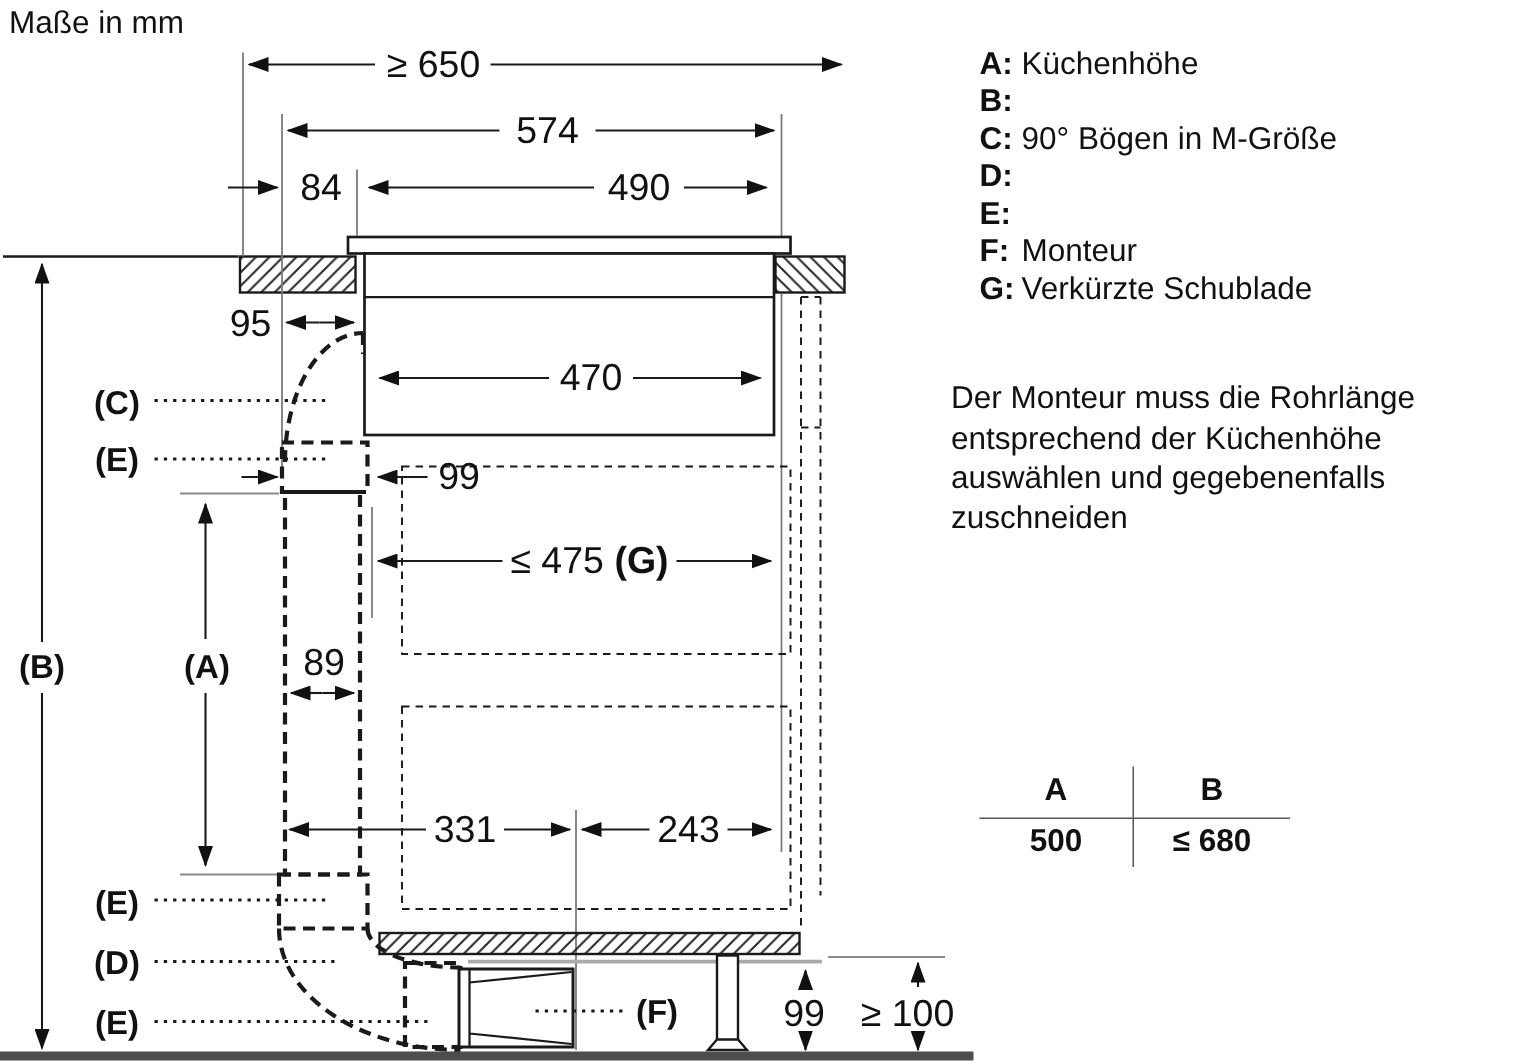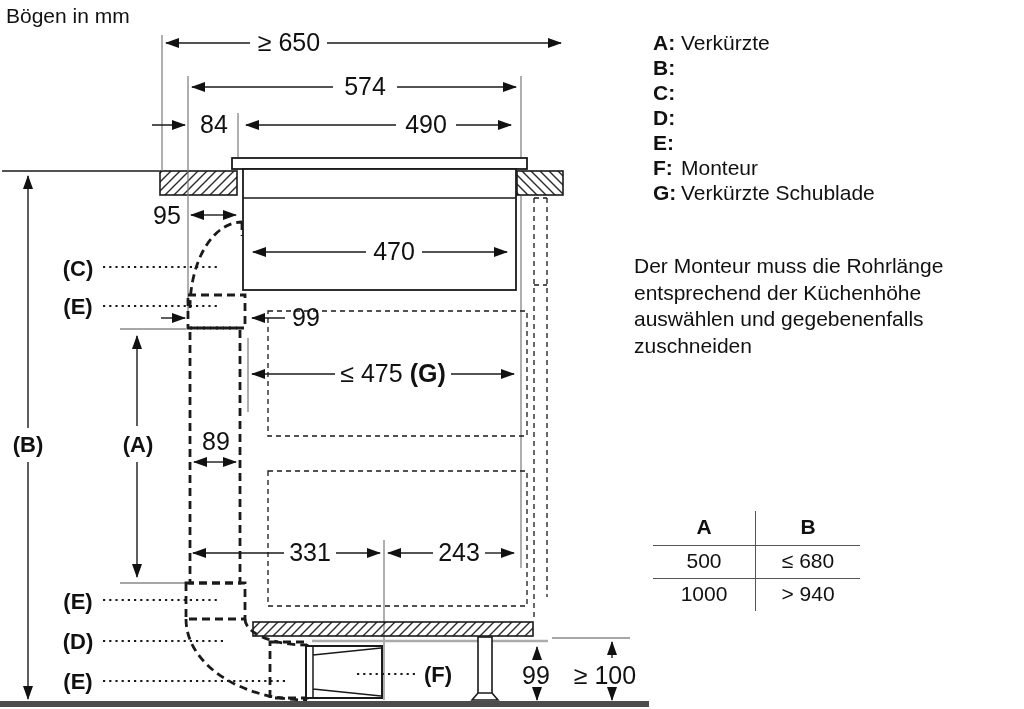--- a/index.html
+++ b/index.html
@@ -18,21 +18,21 @@
   .title{position:absolute;left:6px;top:4px;font-size:21px;}
   .legend{position:absolute;left:653px;top:30px;font-size:21px;line-height:25px;}
   .legend .row{display:flex;}
   .legend .lk{font-weight:bold;width:28px;flex:0 0 auto;}
   .note{position:absolute;left:634px;top:253px;width:362px;font-size:21px;line-height:26.5px;}
   .spec-table{position:absolute;left:653px;top:511px;font-size:21px;}
   .spec-table .tr{display:flex;}
   .spec-table .ca{width:102px;border-right:1.5px solid #555;text-align:center;}
   .spec-table .cb{width:104px;text-align:center;}
   .spec-table .th{height:34px;line-height:32px;font-weight:bold;}
-  .spec-table .rw{height:32px;line-height:30px;border-top:1.5px solid #555;}
+  .spec-table .rw{height:32px;line-height:30px;border-top:1.5px solid #555;font-weight:bold;}
 </style>
 </head>
 <body>
 
 <div id="stage">
 
   <svg id="drawing" width="1024" height="709" viewBox="0 0 1024 709">
     <defs>
       <marker id="arr" markerUnits="userSpaceOnUse" markerWidth="14" markerHeight="10" viewBox="0 0 14 10" refX="13" refY="5" orient="auto">
         <path d="M0,0 L14,5 L0,10 Z" fill="#111"></path>
@@ -160,32 +160,33 @@
       <text class="lbl" x="78" y="314">(E)</text>
       <text class="lbl" x="28" y="452">(B)</text>
       <text class="lbl" x="138" y="452">(A)</text>
       <text class="lbl" x="78" y="609">(E)</text>
       <text class="lbl" x="78" y="649">(D)</text>
       <text class="lbl" x="78" y="689">(E)</text>
       <text class="lbl" x="438" y="682">(F)</text>
     </g>
   </svg>
 
-  <div class="title">Bögen in mm</div>
+  <div class="title">Maße in mm</div>
 
   <div class="legend">
     <div class="row">
         <span class="lk">A:</span>
-        <span>Verkürzte</span>
+        <span>Küchenhöhe</span>
       </div>
     <div class="row">
         <span class="lk">B:</span>
       </div>
     <div class="row">
         <span class="lk">C:</span>
+        <span>90° Bögen in M-Größe</span>
       </div>
     <div class="row">
         <span class="lk">D:</span>
       </div>
     <div class="row">
         <span class="lk">E:</span>
       </div>
     <div class="row">
         <span class="lk">F:</span>
         <span>Monteur</span>
@@ -200,19 +201,15 @@
 
   <div class="spec-table">
     <div class="tr th">
       <div class="ca">A</div>
       <div class="cb">B</div>
     </div>
     <div class="tr rw">
       <div class="ca">500</div>
       <div class="cb">≤ 680</div>
     </div>
-    <div class="tr rw">
-      <div class="ca">1000</div>
-      <div class="cb">&gt; 940</div>
-    </div>
   </div>
 
 </div>
 
 </body></html>

